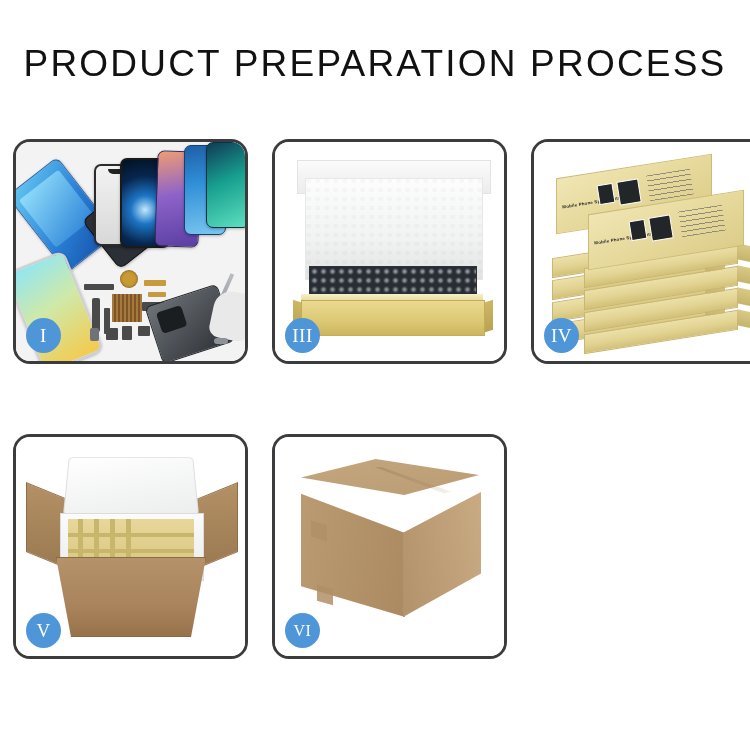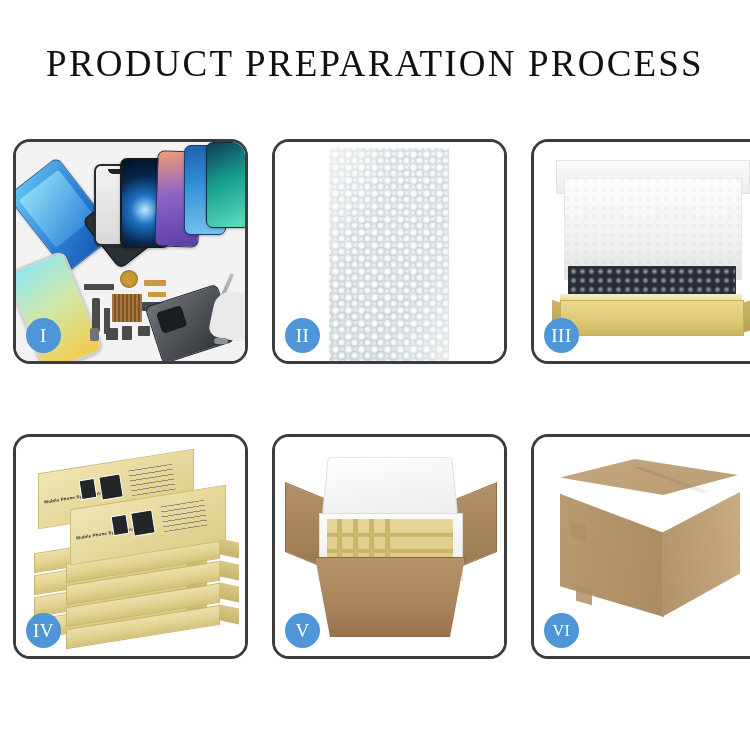--- a/index.html
+++ b/index.html
@@ -8,21 +8,21 @@
     font-family:"Liberation Sans","DejaVu Sans",sans-serif;
     overflow:hidden;position:relative;
   }
   .page{position:absolute;inset:0;}
 
   
   .header{position:absolute;left:0;top:0;width:750px;text-align:center;}
   .title{
     font-size:37px;line-height:40px;letter-spacing:2.2px;
     color:#111111;font-weight:400;margin-top:44px;
-    font-family:Liberation Serif, serif;
+    font-family:Liberation Sans, sans-serif;
   }
   .subtitle{
     font-size:14.5px;line-height:18px;color:#1a1a1a;margin-top:13px;
     letter-spacing:.15px;font-weight:400;
   }
 
   
   .grid{
     position:absolute;left:13px;top:139px;width:724px;height:540px;
     display:grid;grid-template-columns:235px 235px 235px;
@@ -241,35 +241,20 @@
         <div class="part" style="left:106px;top:184px;width:10px;height:14px;"></div>
         <div class="part" style="left:122px;top:184px;width:12px;height:10px;"></div>
         <div class="backplate"></div>
         <div class="tweez"></div>
         <div class="hand"></div>
         <div class="part" style="left:198px;top:196px;width:14px;height:6px;background:#8d9299;border-radius:3px;"></div>
       </div>
       <div class="badge">I</div>
     </div>
 
-    <div class="panel">
-      <div class="stage p2">
-        <div class="pouch">
-          <div class="screenpart"></div>
-          <div class="flex-tail"></div>
-          <div class="connector conn-a"></div>
-          <div class="connector conn-b"></div>
-          <div class="connector conn-c"></div>
-          <div class="tape"></div>
-          <div class="wrap"></div>
-          <div class="gloss"></div>
-        </div>
-      </div>
-      <div class="badge">II</div>
-    </div>
 
     <div class="panel">
       <div class="stage p3">
         <div class="m3-lidback"></div>
         <div class="m3-foam"></div>
         <div class="m3-content"></div>
         <div class="m3-lip"></div>
         <div class="m3-flapL"></div>
         <div class="m3-flapR"></div>
         <div class="m3-front"></div>

